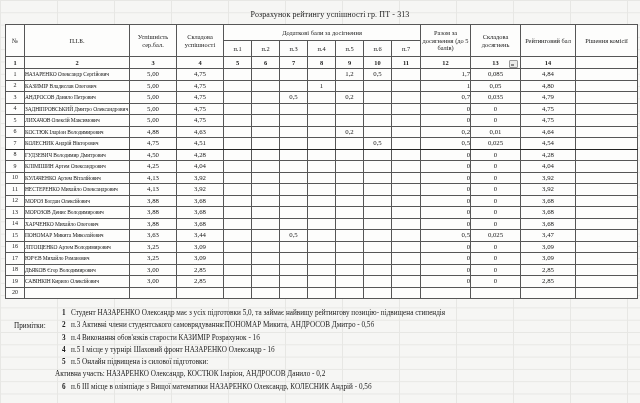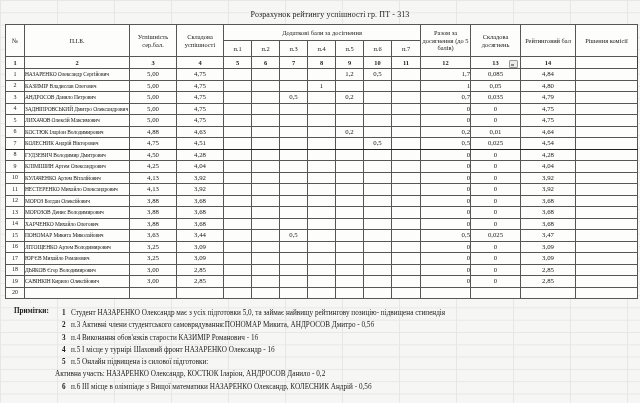--- a/index.html
+++ b/index.html
@@ -42,21 +42,21 @@
   tr.thick-bottom td { border-bottom:1.8px solid #222; }
   .marker-icon {
     position:absolute; right:2px; top:2.5px; width:7px; height:6px;
     border:1px solid #9a9a9a; background:#ececea; border-radius:1px;
   }
   .marker-icon:before {
     content:""; position:absolute; left:1px; bottom:1px; width:3px; height:1.5px;
     background:#8a8a8a;
   }
   .notes { position:absolute; left:14px; top:304px; font-size:7.2px; }
-  .notes-label { position:absolute; left:0; top:3px; font-weight:bold; }
+  .notes-label { position:absolute; left:0; top:18px; font-weight:normal; }
   .notes-list { position:absolute; left:48px; top:3px; width:580px; }
   .note-line { height:12.3px; line-height:12.3px; white-space:nowrap; }
   .note-num { display:inline-block; width:9px; font-weight:bold; }
   .note-line.indent { margin-left:-7px; }
 </style>
 </head>
 <body>
 
 <div class="page">
 
@@ -460,21 +460,21 @@
           <td class="c-dec"></td>
         </tr>
       </tbody>
   </table>
 
   <div class="notes">
     <div class="notes-label">Примітки:</div>
     <div class="notes-list" id="notes-list">
         <div class="note-line"><span class="note-num">1</span><span>Студент   НАЗАРЕНКО Олександр   має з усіх підготовки 5,0, та займає найвищу рейтингову позицію- підвищена стипендія</span></div>
         <div class="note-line"><span class="note-num">2</span><span>п.3 Активні члени студентського самоврядування:ПОНОМАР Микита, АНДРОСОВ Дмитро   - 0,5б</span></div>
-        <div class="note-line"><span class="note-num">3</span><span>п.4 Виконання обов'язків старости КАЗИМІР Романович - 1б</span></div>
+        <div class="note-line"><span class="note-num">3</span><span>п.4 Виконання обов'язків старости КАЗИМІР Розрахунок - 1б</span></div>
         <div class="note-line"><span class="note-num">4</span><span>п.5 І місце у турнірі Шаховий фронт НАЗАРЕНКО Олександр - 1б</span></div>
         <div class="note-line"><span class="note-num">5</span><span>п.5   Онлайн підвищена із силової підготовки:</span></div>
         <div class="note-line indent"><span>Активна участь: НАЗАРЕНКО Олександр, КОСТЮК Іларіон, АНДРОСОВ Данило  - 0,2</span></div>
         <div class="note-line"><span class="note-num">6</span><span>п.6 ІІІ місце в олімпіаде з Вищої математики НАЗАРЕНКО Олександр, КОЛЕСНИК Андрій - 0,5б</span></div>
       </div>
   </div>
 
 </div>
 
 </body></html>

